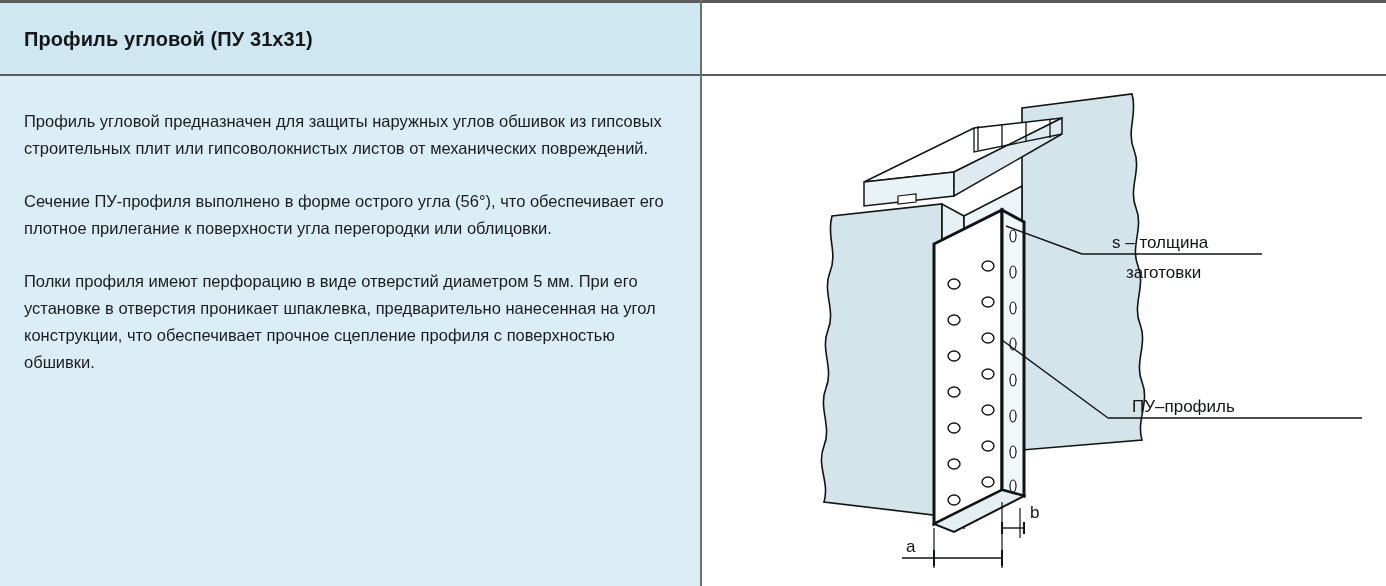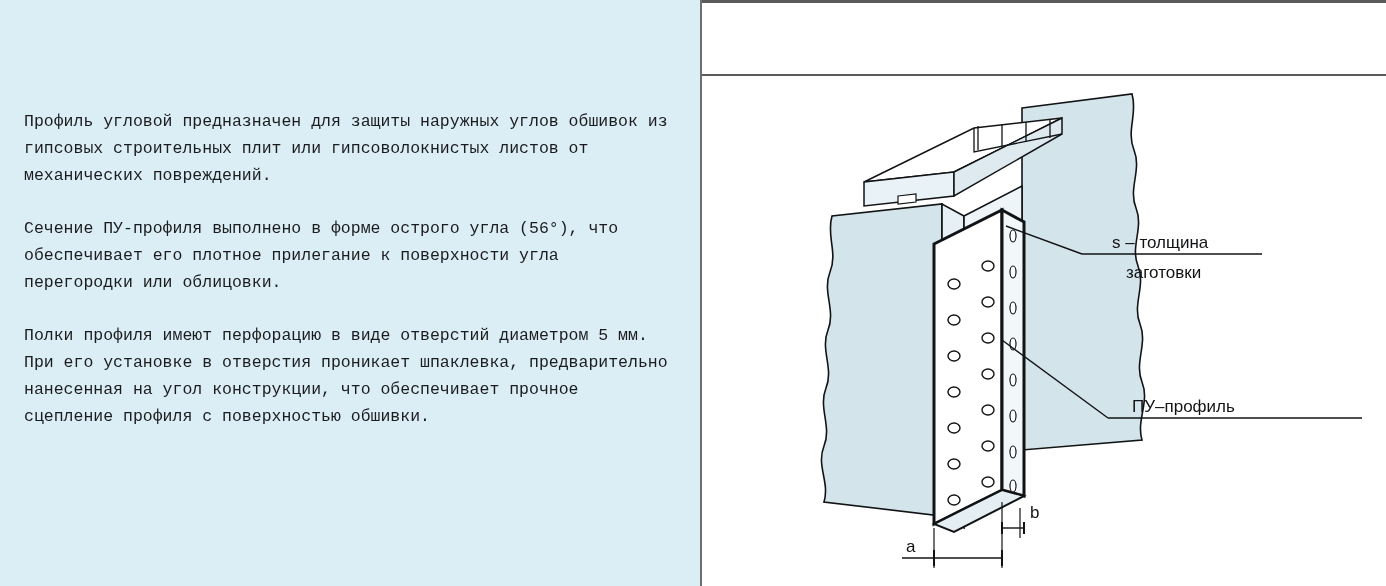--- a/index.html
+++ b/index.html
@@ -65,21 +65,20 @@
     position: absolute;
     left: 24px;
     top: 108px;
     width: 650px;
   }
   .panel-body p {
     margin: 0 0 26px 0;
     font-size: 16.5px;
     line-height: 27px;
     color: #1a1c1f;
-    font-family: Liberation Mono, monospace;
   }
   .panel-body p:last-child {
     margin-bottom: 12px;
   }
   
   .divider {
     position: absolute;
     left: 700px;
     top: 0;
     width: 2px;
@@ -124,20 +123,25 @@
     font-size: 17px;
     fill: #111315;
   }
 </style>
 </head>
 <body>
 
 <div class="page">
 
   <div class="left-panel">
+    <div class="panel-header">
+      <div class="rule-top"></div>
+      <div class="rule-bottom"></div>
+      <div class="panel-title">Профиль угловой (ПУ 31x31)</div>
+    </div>
     <div class="panel-body">
       <p>Профиль угловой предназначен для защиты наружных углов обшивок из гипсовых строительных плит или гипсоволокнистых листов от механических повреждений.</p>
       <p>Сечение ПУ-профиля выполнено в форме острого угла (56°), что обеспечивает его плотное прилегание к поверхности угла перегородки или облицовки.</p>
       <p>Полки профиля имеют перфорацию в виде отверстий диаметром 5 мм. При его установке в отверстия проникает шпаклевка, предварительно нанесенная на угол конструкции, что обеспечивает прочное сцепление профиля с поверхностью обшивки.</p>
     </div>
   </div>
 
   <div class="divider"></div>
 
   <div class="right-panel">

